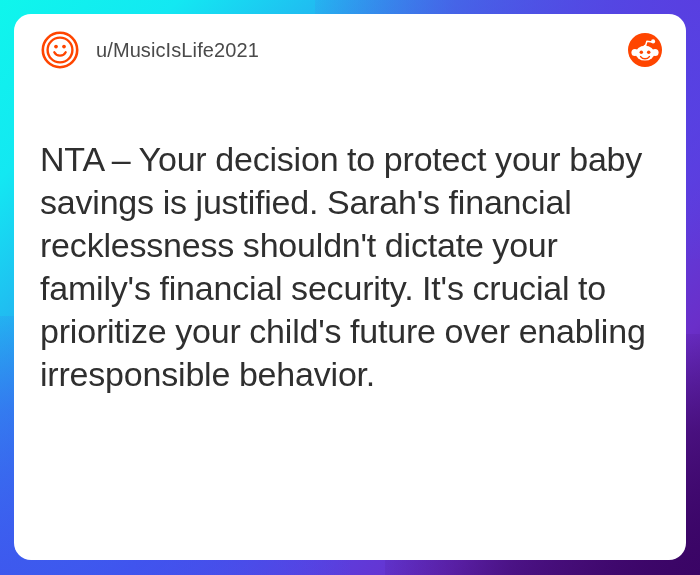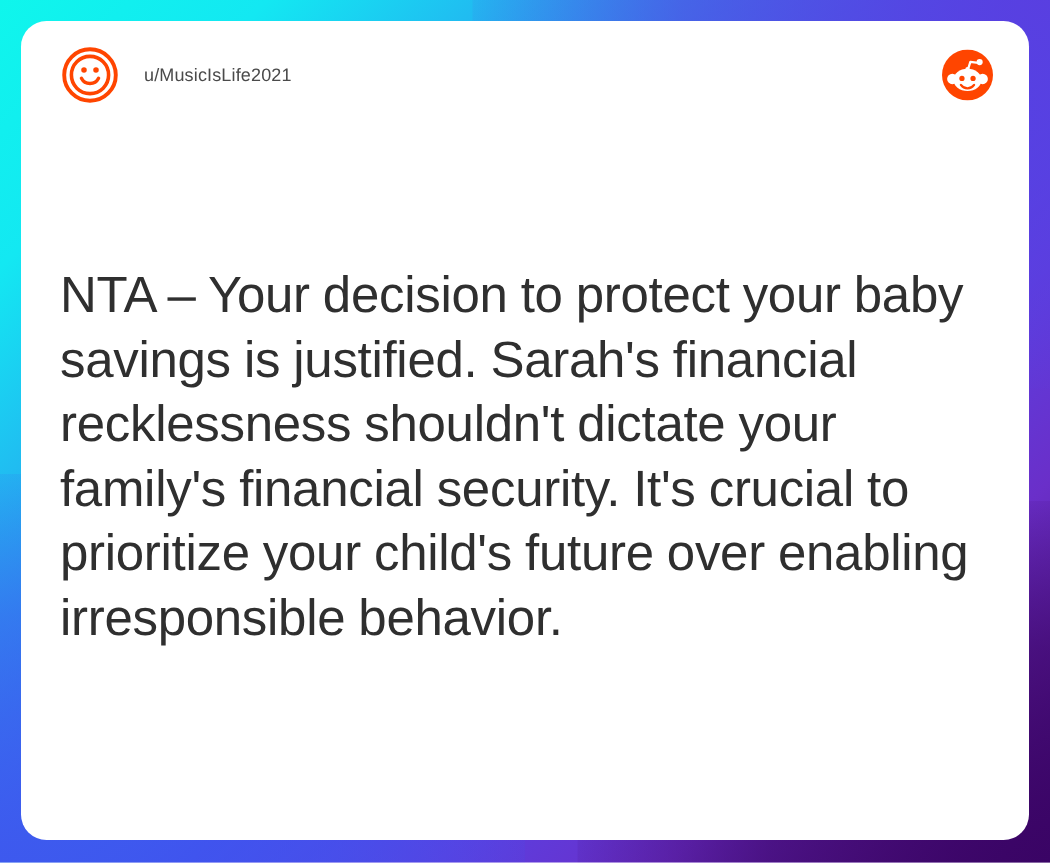--- a/index.html
+++ b/index.html
@@ -76,21 +76,21 @@
 
   .avatar {
     width: 40px;
     height: 40px;
     flex: 0 0 40px;
     display: block;
   }
 
   .username {
     margin-left: 16px;
-    font-size: 12px;
+    font-size: 20px;
     color: #4a4a4a;
     letter-spacing: 0.1px;
     white-space: nowrap;
   }
 
   .header-spacer { flex: 1 1 auto; }
 
   .reddit-logo {
     width: 34px;
     height: 34px;
@@ -102,21 +102,20 @@
     padding: 52px 28px 0 26px;
   }
 
   .post-text {
     font-size: 34px;
     line-height: 43px;
     color: #2f2f2f;
     font-weight: 400;
     letter-spacing: -0.2px;
     word-spacing: -0.5px;
-    margin-top: 38px;
   }
 </style>
 </head>
 <body>
 
 <div class="bg-tint-tr"></div>
 <div class="bg-tint-bl"></div>
 <div class="bg-tint-br"></div>
 
 <div class="card">

